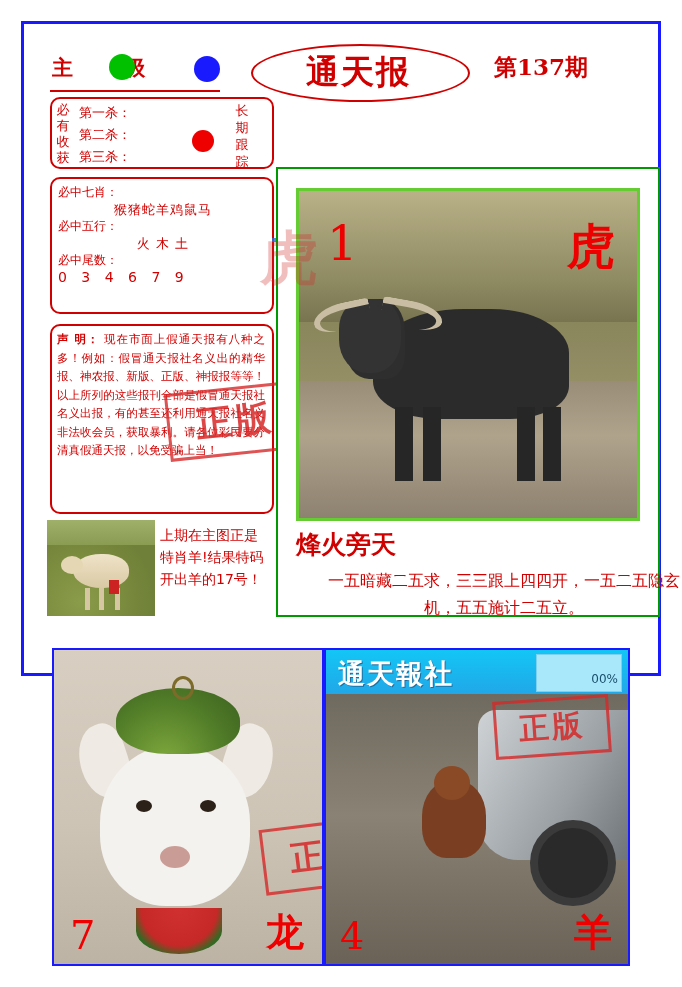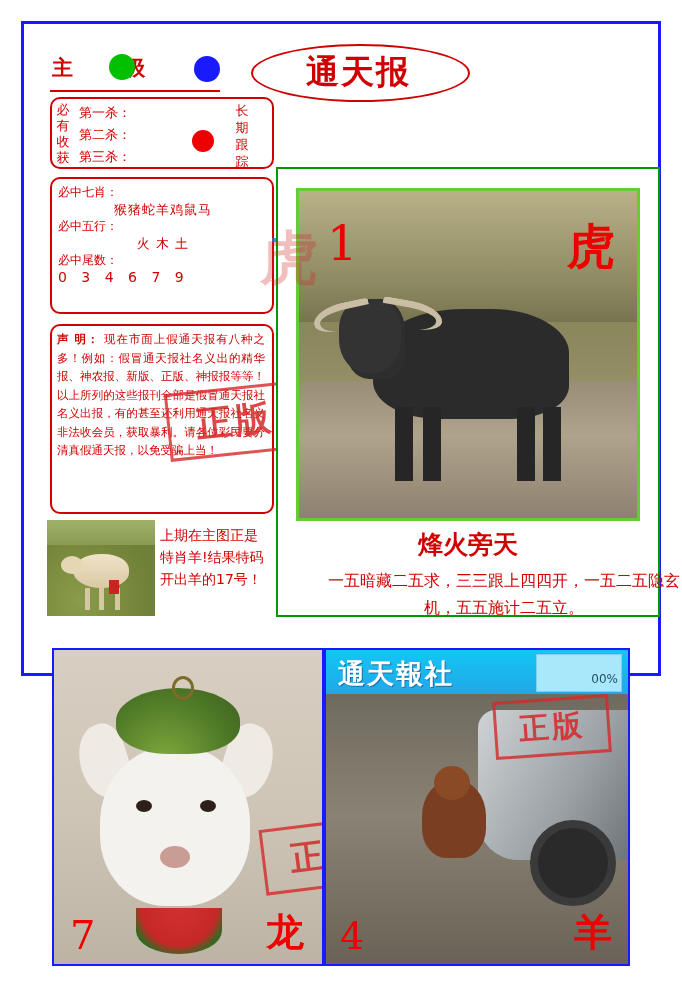--- a/index.html
+++ b/index.html
@@ -330,21 +330,20 @@
     left: 236px; top: 196px;
     font-size: 58px;
     color: rgba(210,40,40,0.30);
     font-weight: bold;
     font-family: "DejaVu Serif", serif;
   }
   .headline {
     position: absolute;
     left: 272px; top: 504px;
     width: 344px;
-    text-align: center;
     font-size: 25px;
     font-weight: bold;
     color: #d00000;
     font-family: "DejaVu Serif", serif;
   }
   .verse {
     position: absolute;
     left: 262px; top: 543px;
     width: 364px;
     font-size: 16px;
@@ -578,20 +577,21 @@
 
   <div class="poster">
 
     <div class="masthead">
       <div class="logo-chars">主  级</div>
       <div class="logo-dot-green"></div>
       <div class="logo-dot-blue"></div>
       <div class="logo-underline"></div>
       <div class="title-ellipse"></div>
       <div class="title-text">通天报</div>
+      <div class="issue">第137期</div>
     </div>
 
     <div class="box box-kill"></div>
     <div class="vert-left">必<br>有<br>收<br>获</div>
     <div class="kill-lines">
       第一杀：<br>第二杀：<br>第三杀：
     </div>
     <div class="kill-dot"></div>
     <div class="vert-right">长<br>期<br>跟<br>踪</div>
 

